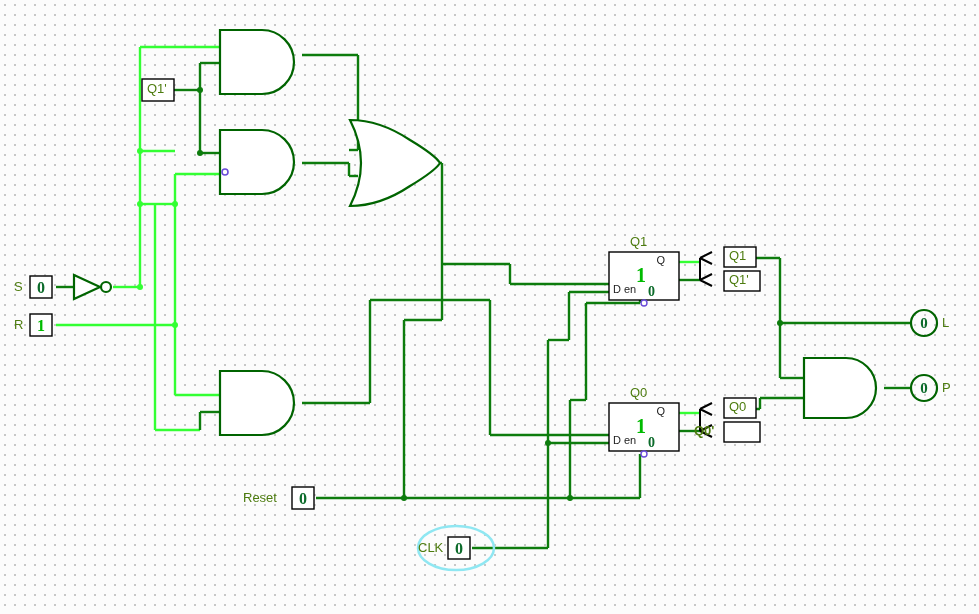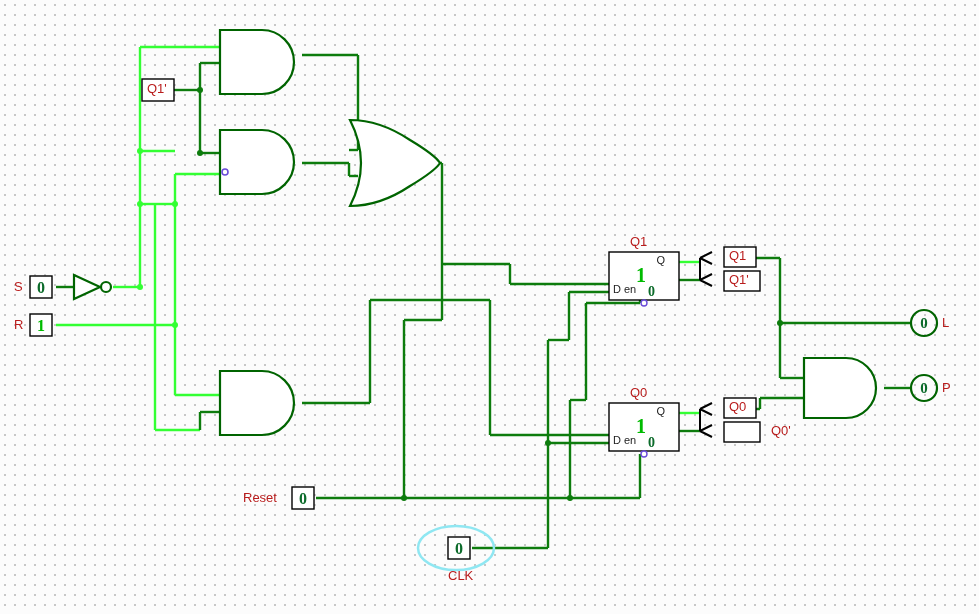--- a/index.html
+++ b/index.html
@@ -32,21 +32,21 @@
   .wire-lo   { stroke: #0d7c0d; stroke-width: 2.4; fill: none; }  
   .node-hi   { fill: #33ff33; }
   .node-lo   { fill: #0d7c0d; }
 
   .box { fill: #ffffff; stroke: #000000; stroke-width: 1.4; }
   .splitter { stroke: #000000; stroke-width: 2; fill: none; }
 
   .pinlabel { font-size: 11px; fill: #222; }
   .bigstate { font-family: serif; font-weight: bold; fill: #0b0; }
   .bigstate0 { font-family: serif; font-weight: bold; fill: #0b6b2a; }
-  .lbl { position: absolute; font-size: 13px; color: #b91c1c; white-space: nowrap; }
+  .lbl { position: absolute; font-size: 13px; color: #4d7c0f; white-space: nowrap; }
 
   .clkhalo { fill: none; stroke: #8fe7f2; stroke-width: 2.5; }
 </style>
 </head>
 <body>
 <div id="canvas">
   <div class="grid"></div>
 
   <svg viewBox="0 0 979 614" width="979" height="614">
 
@@ -260,27 +260,27 @@
     <g>
       <circle cx="924" cy="388" r="13" class="gate-stroke" fill="#fff"></circle>
       <text x="924" y="393" text-anchor="middle" class="bigstate0" font-size="15">0</text>
     </g>
 
   </svg>
 
   <div class="lbl" style="left:14px; top:279px;">S</div>
   <div class="lbl" style="left:14px; top:317px;">R</div>
   <div class="lbl" style="left:243px; top:490px;">Reset</div>
-  <div class="lbl" style="left:418px; top:568px;padding-left:30px;">CLK</div>
+  <div class="lbl" style="left:418px; top:540px;">CLK</div>
 
   <div class="lbl" style="left:147px; top:81px;">Q1'</div>
 
   <div class="lbl" style="left:630px; top:234px;">Q1</div>
   <div class="lbl" style="left:630px; top:385px;">Q0</div>
 
   <div class="lbl" style="left:729px; top:248px;">Q1</div>
   <div class="lbl" style="left:729px; top:272px;">Q1'</div>
   <div class="lbl" style="left:729px; top:399px;">Q0</div>
-  <div class="lbl" style="left:771px; top:423px;">Q0'</div>
+  <div class="lbl" style="left:694px; top:423px;font-weight:bold;">Q0'</div>
 
   <div class="lbl" style="left:942px; top:315px;">L</div>
   <div class="lbl" style="left:942px; top:380px;">P</div>
 </div>
 
 </body></html>

